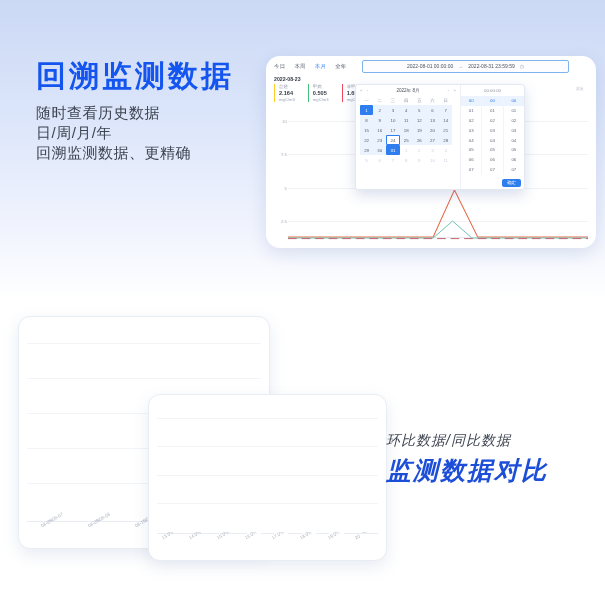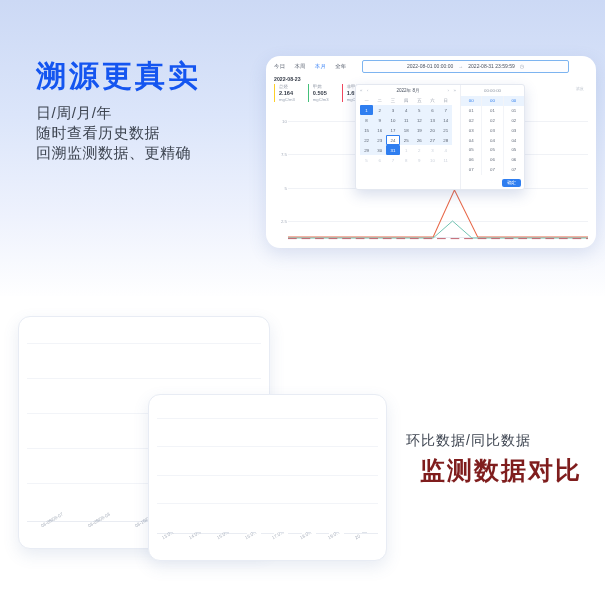--- a/index.html
+++ b/index.html
@@ -114,36 +114,36 @@
   .bar-stack{position:absolute;bottom:0;width:7px;display:flex;flex-direction:column;justify-content:flex-end;}
   .seg{width:100%;}
   .xlabels{position:absolute;left:8px;right:8px;bottom:0;height:26px;}
   .xlab{
     position:absolute;top:2px;font-size:4.6px;color:#aab1bd;white-space:nowrap;
     transform-origin:left top;transform:rotate(-30deg);
   }
   .tickmark{position:absolute;top:-2px;width:5px;height:1px;background:#dfe3ea;}
 
   
-  .cmp-text{position:absolute;left:406px;top:430px;width:190px;}
+  .cmp-text{position:absolute;left:386px;top:430px;width:190px;font-style:italic;}
   .cmp-text .small{font-size:14px;color:#3d4450;letter-spacing:1px;line-height:20px;}
-  .cmp-text .big{font-size:25px;font-weight:bold;color:#7f1d1d;letter-spacing:2px;line-height:32px;margin-top:4px;text-align:center;}
+  .cmp-text .big{font-size:25px;font-weight:bold;color:#1d4ed8;letter-spacing:2px;line-height:32px;margin-top:4px;}
 </style>
 </head>
 <body>
 
 <div class="page">
   <div class="bg-top"></div>
   <div class="bg-bottom"></div>
 
   <div class="headline">
-    <h1>溯源更真实</h1>
+    <h1>回溯监测数据</h1>
     <div class="sub">
+      <div>随时查看历史数据</div>
       <div>日/周/月/年</div>
-      <div>随时查看历史数据</div>
       <div>回溯监测数据、更精确</div>
     </div>
   </div>
 
   <div class="dash-card">
 
     <div class="dash-tabs">
       <span class="tab">今日</span>
       <span class="tab">本周</span>
       <span class="tab active">本月</span>

